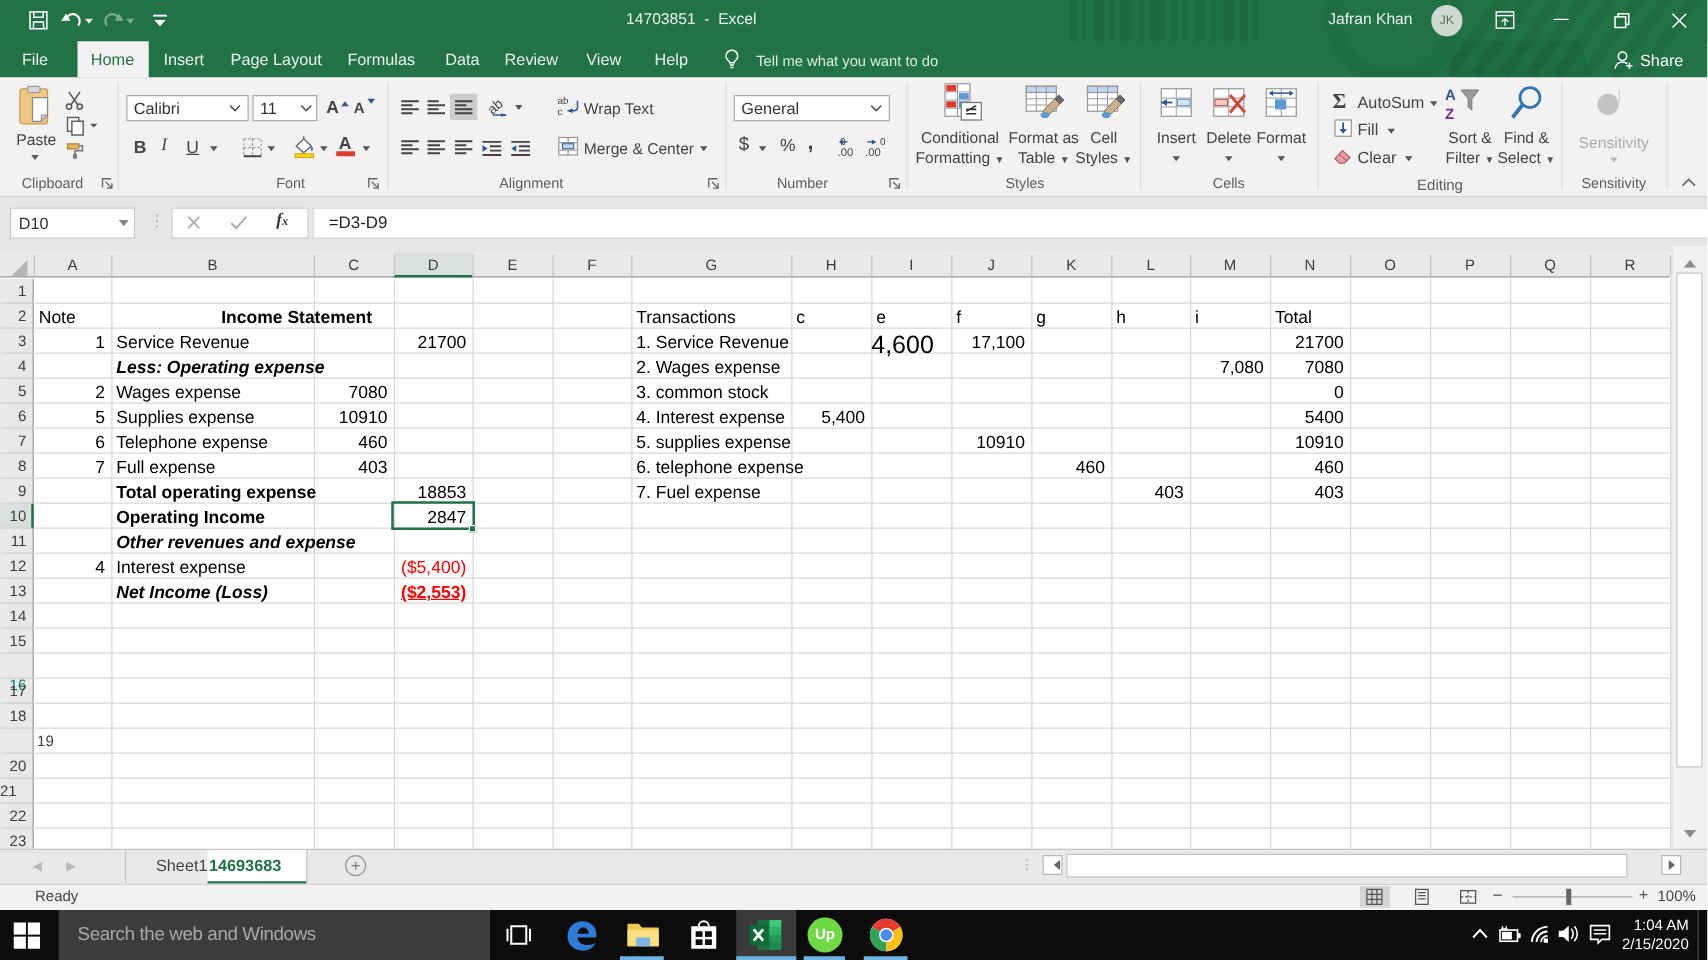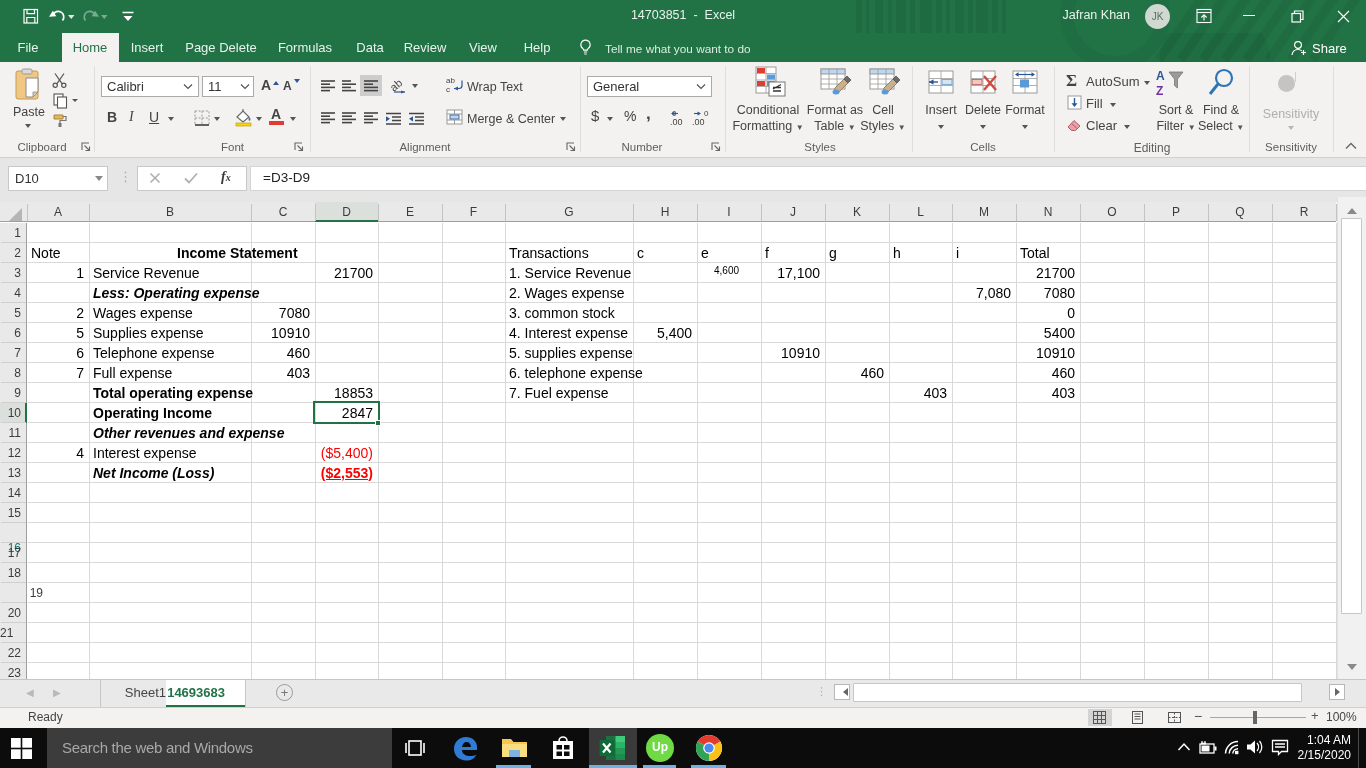--- a/index.html
+++ b/index.html
@@ -44,21 +44,21 @@
 <path d="M34.3 9.3 l-7.3 0.4 3.9 -6 z" fill="#fff" stroke="none"></path>
 <path d="M46 8 l6.5 0 -3.25 4 z" fill="#fff" stroke="none" opacity="0.85"></path>
 <g opacity="0.4">
       <path d="M63.5 13.5 A5.6 5.6 0 1 1 73 7.8" stroke-width="1.7"></path>
 <path d="M69.7 9.3 l7.3 0.4 -3.9 -6 z" fill="#fff" stroke="none"></path>
 <path d="M79 8 l6.5 0 -3.25 4 z" fill="#fff" stroke="none"></path>
     </g>
 <path d="M100.5 5.5 h11" stroke-width="1.5"></path>
     <path d="M101.5 9 l9 0 -4.5 5 z" fill="#fff" stroke="none"></path>
 </svg>
-<div class="t" style="left:0;top:8px;width:1366px;text-align:center;color:#e9f2ec;font-size:12.5px;">14703851&nbsp; -&nbsp; Excel</div>
+<div class="t" style="left:0;top:8px;width:1106px;text-align:center;color:#e9f2ec;font-size:12.5px;">14703851&nbsp; -&nbsp; Excel</div>
 <div class="t" style="left:1040px;top:8px;width:90px;text-align:right;color:#e9f2ec;font-size:12.5px;">Jafran Khan</div>
 <div class="a" style="left:1145px;top:4px;width:25px;height:25px;border-radius:50%;background:#cfd8d1;color:#5f6b63;font-size:10px;text-align:center;line-height:25px;">JK</div>
 <svg class="a" style="left:1196px;top:8px" width="16" height="16" viewBox="0 0 16 16" stroke="#fff" fill="none" stroke-width="1.1">
 <rect x="1" y="1.5" width="14" height="13"></rect>
     <path d="M1 4.5 h14"></path>
     <path d="M8 12.5 v-5 m-2.6 2 l2.6 -2.6 2.6 2.6"></path>
   </svg>
 <div class="a" style="left:1243px;top:15px;width:12px;height:1.4px;background:#fff;"></div>
 <svg class="a" style="left:1291px;top:10px" width="13" height="13" viewBox="0 0 13 13" stroke="#fff" fill="none" stroke-width="1.2">
 <rect x="1" y="3.5" width="8.5" height="8.5"></rect>
@@ -66,21 +66,21 @@
   </svg>
 <svg class="a" style="left:1337px;top:10px" width="13" height="13" viewBox="0 0 13 13" stroke="#fff" stroke-width="1.2">
 <path d="M1 1 L12 12 M12 1 L1 12"></path>
   </svg>
 <div class="a" style="left:0;top:33px;width:1366px;height:29px;background:transparent;"></div>
 <div class="a" style="left:0;top:0px;width:1366px;height:62px;background:#217346;z-index:-2;"></div>
 <div class="a" style="left:62px;top:33px;width:57px;height:29px;background:#f3f2f1;"></div>
 <div class="t" style="left:-17px;top:40px;width:90px;text-align:center;color:#e9f2ec;font-size:13px;">File</div>
 <div class="t" style="left:45px;top:40px;width:90px;text-align:center;color:#217346;font-size:13px;">Home</div>
 <div class="t" style="left:102px;top:40px;width:90px;text-align:center;color:#e9f2ec;font-size:13px;">Insert</div>
-<div class="t" style="left:176px;top:40px;width:90px;text-align:center;color:#e9f2ec;font-size:13px;">Page Delete</div>
+<div class="t" style="left:176px;top:40px;width:90px;text-align:center;color:#e9f2ec;font-size:13px;">Page Layout</div>
 <div class="t" style="left:260px;top:40px;width:90px;text-align:center;color:#e9f2ec;font-size:13px;">Formulas</div>
 <div class="t" style="left:325px;top:40px;width:90px;text-align:center;color:#e9f2ec;font-size:13px;">Data</div>
 <div class="t" style="left:380px;top:40px;width:90px;text-align:center;color:#e9f2ec;font-size:13px;">Review</div>
 <div class="t" style="left:438px;top:40px;width:90px;text-align:center;color:#e9f2ec;font-size:13px;">View</div>
 <div class="t" style="left:492px;top:40px;width:90px;text-align:center;color:#e9f2ec;font-size:13px;">Help</div>
 <svg class="a" style="left:578px;top:39px" width="15" height="17" viewBox="0 0 15 17" stroke="#fff" fill="none" stroke-width="1.2">
 <path d="M7.5 1.2 a4.6 4.6 0 0 1 2.6 8.4 c-.6.5-.8 1-.8 1.6 h-3.6 c0-.6-.2-1.1-.8-1.6 a4.6 4.6 0 0 1 2.6-8.4 z"></path>
 <path d="M5.9 13 h3.2 M6.3 15 h2.4"></path>
   </svg>
 <div class="t" style="left:605px;top:42px;color:#d9ede1;font-size:11.8px;">Tell me what you want to do</div>
@@ -542,21 +542,21 @@
 <div class="t" style="left:315px;top:465px;width:58px;text-align:right;color:#000;font-size:14px;color:#ff0000;font-weight:bold;text-decoration:underline;">($2,553)</div>
 <div class="t" style="left:509px;top:245px;color:#000;font-size:14px;">Transactions</div>
 <div class="t" style="left:637px;top:245px;color:#000;font-size:14px;">c</div>
 <div class="t" style="left:701px;top:245px;color:#000;font-size:14px;">e</div>
 <div class="t" style="left:765px;top:245px;color:#000;font-size:14px;">f</div>
 <div class="t" style="left:829px;top:245px;color:#000;font-size:14px;">g</div>
 <div class="t" style="left:893px;top:245px;color:#000;font-size:14px;">h</div>
 <div class="t" style="left:956px;top:245px;color:#000;font-size:14px;">i</div>
 <div class="t" style="left:1020px;top:245px;color:#000;font-size:14px;">Total</div>
 <div class="t" style="left:509px;top:265px;color:#000;font-size:14px;">1. Service Revenue</div>
-<div class="t" style="left:697px;top:265px;width:59px;text-align:center;color:#000;font-size:10px;">4,600</div>
+<div class="t" style="left:697px;top:265px;width:59px;text-align:left;color:#000;font-size:20px;">4,600</div>
 <div class="t" style="left:761px;top:265px;width:59px;text-align:right;color:#000;font-size:14px;">17,100</div>
 <div class="t" style="left:1016px;top:265px;width:59px;text-align:right;color:#000;font-size:14px;">21700</div>
 <div class="t" style="left:509px;top:285px;color:#000;font-size:14px;">2. Wages expense</div>
 <div class="t" style="left:952px;top:285px;width:59px;text-align:right;color:#000;font-size:14px;">7,080</div>
 <div class="t" style="left:1016px;top:285px;width:59px;text-align:right;color:#000;font-size:14px;">7080</div>
 <div class="t" style="left:509px;top:305px;color:#000;font-size:14px;">3. common stock</div>
 <div class="t" style="left:1016px;top:305px;width:59px;text-align:right;color:#000;font-size:14px;">0</div>
 <div class="t" style="left:509px;top:325px;color:#000;font-size:14px;">4. Interest expense</div>
 <div class="t" style="left:633px;top:325px;width:59px;text-align:right;color:#000;font-size:14px;">5,400</div>
 <div class="t" style="left:1016px;top:325px;width:59px;text-align:right;color:#000;font-size:14px;">5400</div>

